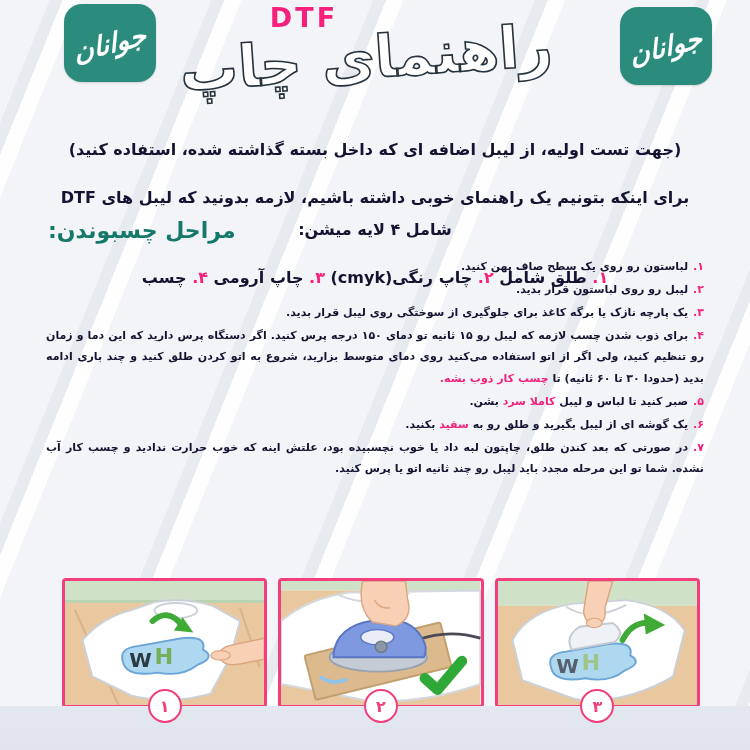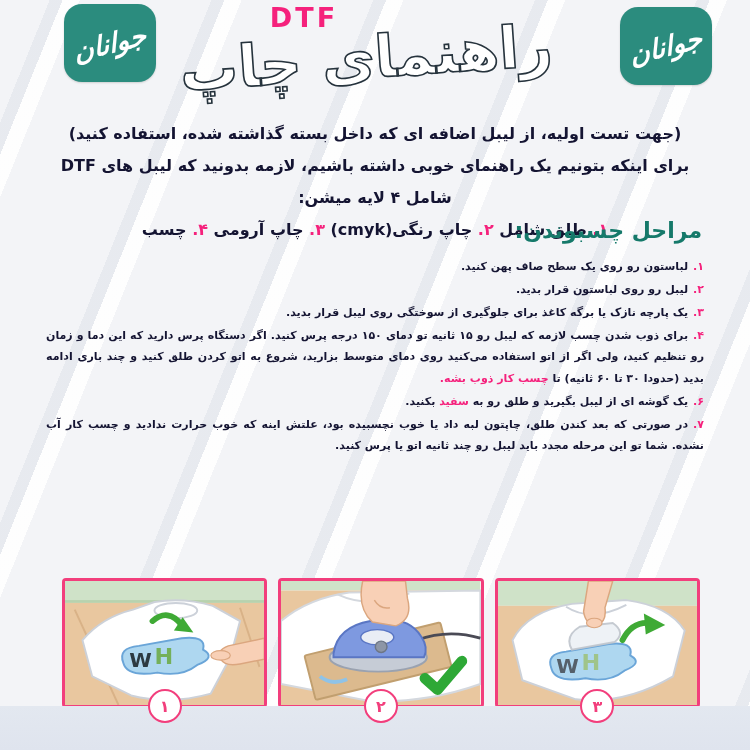--- a/index.html
+++ b/index.html
@@ -40,25 +40,25 @@
     -webkit-text-stroke:1.6px #26333d;
     text-shadow:0 0 1px #26333d;
     transform:rotate(-4deg);
     margin-top:-4px;white-space:nowrap;
   }
   
   .intro{
     position:absolute;top:118px;left:40px;right:40px;text-align:center;
     color:#141432;font-weight:bold;font-size:16px;line-height:2.0;
   }
-  .intro p{margin:0;}
+  .intro p{margin:16px;}
   .pink{color:#f5217c;}
   
   .steps-heading{
-    position:absolute;top:218px;right:48px;left:48px;text-align:right;
+    position:absolute;top:218px;right:48px;left:48px;text-align:left;
     color:#15796a;font-size:22px;font-weight:bold;margin:0;
   }
   .steps{
     position:absolute;top:256px;left:46px;right:46px;
     color:#141432;font-weight:bold;font-size:11px;line-height:1.92;
     text-align:justify;text-align-last:right;
   }
   .step{margin:0 0 2px 0;}
   .step .num{color:#f5217c;margin-left:5px;}
   
@@ -100,20 +100,21 @@
     <p>برای اینکه بتونیم یک راهنمای خوبی داشته باشیم، لازمه بدونید که لیبل های DTF شامل ۴ لایه میشن:</p>
     <p><span class="pink">۱.</span><span> طلق شامل </span><span class="pink">۲.</span><span> چاپ رنگی(cmyk) </span><span class="pink">۳.</span><span> چاپ آرومی </span><span class="pink">۴.</span><span> چسب</span></p>
   </div>
 
   <h2 class="steps-heading" dir="rtl">مراحل چسبوندن:</h2>
   <div class="steps" dir="rtl">
     <div class="step"><span class="num">۱.</span><span>لباستون رو روی یک سطح صاف پهن کنید.</span><span class="pink"></span><span></span></div>
     <div class="step"><span class="num">۲.</span><span>لیبل رو روی لباستون قرار بدید.</span><span class="pink"></span><span></span></div>
     <div class="step"><span class="num">۳.</span><span>یک پارچه نازک یا برگه کاغذ برای جلوگیری از سوختگی روی لیبل قرار بدید.</span><span class="pink"></span><span></span></div>
     <div class="step"><span class="num">۴.</span><span>برای ذوب شدن چسب لازمه که لیبل رو ۱۵ ثانیه تو دمای ۱۵۰ درجه پرس کنید. اگر دستگاه پرس دارید که این دما و زمان رو تنظیم کنید، ولی اگر از اتو استفاده می‌کنید روی دمای متوسط بزارید، شروع به اتو کردن طلق کنید و چند باری ادامه بدید (حدودا ۳۰ تا ۶۰ ثانیه) تا </span><span class="pink">چسب کار ذوب بشه.</span><span></span></div>
+    <div class="step"><span class="num">۵.</span><span>صبر کنید تا لباس و لیبل </span><span class="pink">کاملا سرد</span><span> بشن.</span></div>
     <div class="step"><span class="num">۶.</span><span>یک گوشه ای از لیبل بگیرید و طلق رو به </span><span class="pink">سفید</span><span> بکنید.</span></div>
     <div class="step"><span class="num">۷.</span><span>در صورتی که بعد کندن طلق، چاپتون لبه داد یا خوب نچسبیده بود، علتش اینه که خوب حرارت ندادید و چسب کار آب نشده. شما تو این مرحله مجدد باید لیبل رو چند ثانیه اتو یا پرس کنید.</span><span class="pink"></span><span></span></div>
   </div>
 
   <div class="panels">
 
     <figure class="panel" style="margin:0">
       <svg viewBox="0 0 205 130" preserveAspectRatio="none">
         <rect width="205" height="22" fill="#cfe2c8"></rect>
         <rect y="20" width="205" height="3" fill="#b7d2ae"></rect>

